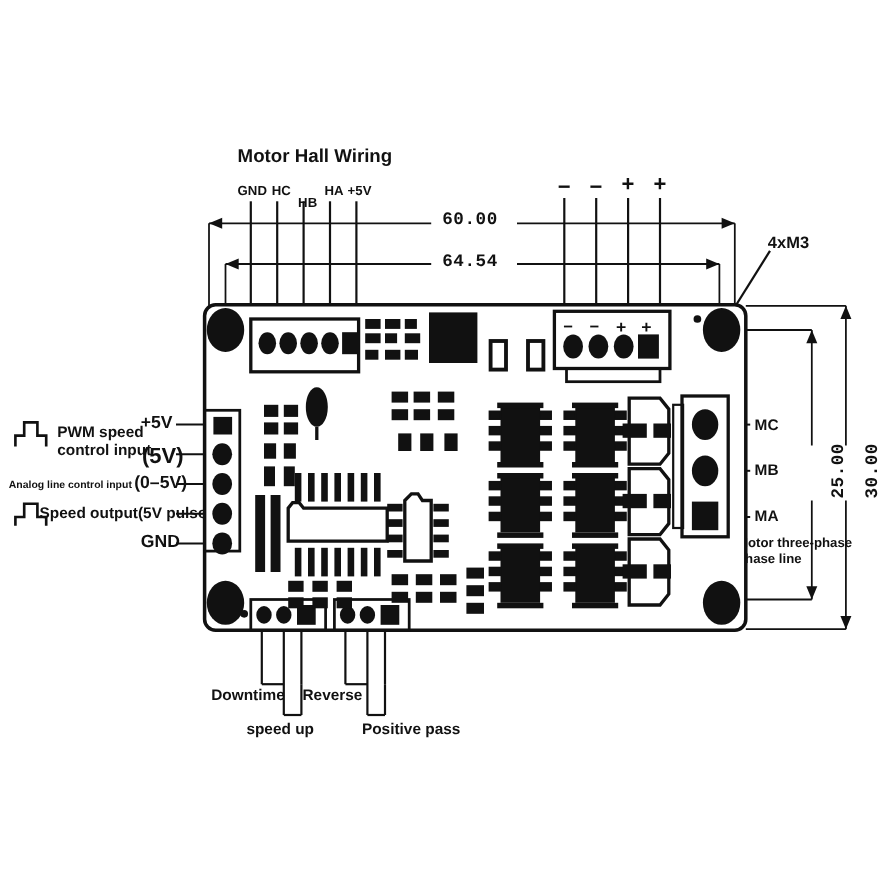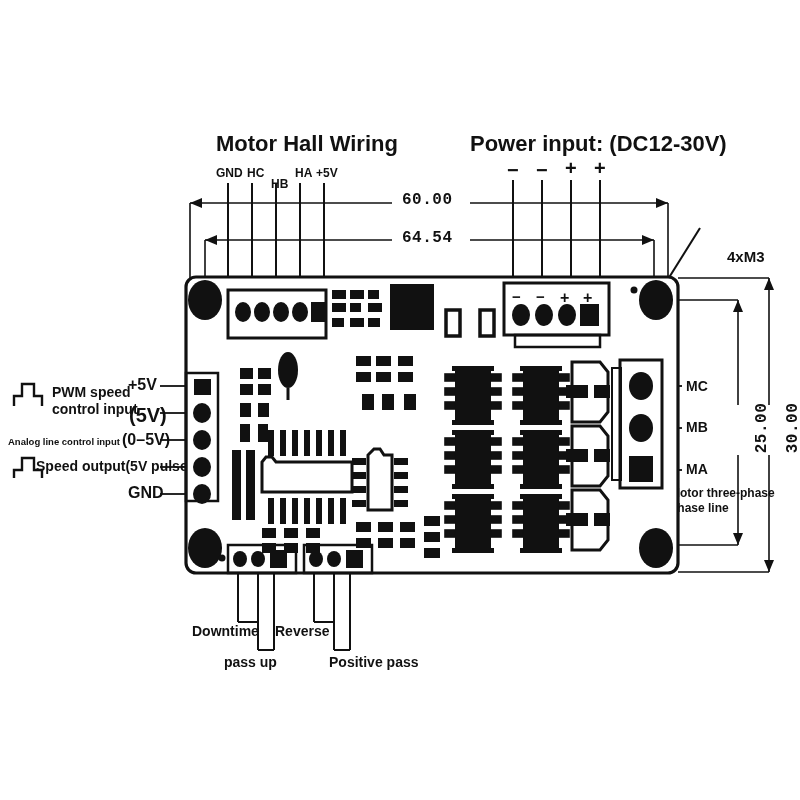--- a/index.html
+++ b/index.html
@@ -1,68 +1,67 @@
 <!DOCTYPE html>
 <html><head>
 <meta charset="utf-8">
 <title>XY-BLDC Board Diagram</title>
 <style>
   html,body{margin:0;padding:0;background:#ffffff;}
   body{width:800px;height:800px;overflow:hidden;
        font-family:"Liberation Sans",sans-serif;color:#111;}
   #stage{position:relative;width:800px;height:800px;}
   .lbl{position:absolute;white-space:nowrap;font-weight:bold;color:#111;line-height:1;}
-  .ttl{font-size:22px;}
+  .ttl{font-size:17px;}
   .sm{font-size:12px;}
   .tiny{font-size:8.5px;}
   .dim{font-size:16px;font-family:"Liberation Mono",monospace;letter-spacing:.5px;
        background:#fff;padding:0 4px;}
   .vert{transform-origin:center center;}
   .silk{position:absolute;font-weight:bold;color:#111;white-space:nowrap;line-height:1;}
   svg{position:absolute;left:0;top:0;}
 </style>
 </head>
 <body>
 
 <div id="stage">
 
   <div class="lbl ttl" style="left:216px;top:133px;">Motor Hall Wiring</div>
-  <div class="lbl ttl" style="left:470px;top:133px;">Power input: (DC12-30V)</div>
 
   <div class="lbl sm" style="left:216px;top:167px;">GND</div>
   <div class="lbl sm" style="left:247px;top:167px;text-align:right;">HC</div>
   <div class="lbl sm" style="left:271px;top:178px;text-align:center;">HB</div>
   <div class="lbl sm" style="left:295px;top:167px;">HA</div>
   <div class="lbl sm" style="left:316px;top:167px;">+5V</div>
 
   <div class="lbl" style="left:507px;top:160px;font-size:20px;">−</div>
   <div class="lbl" style="left:536px;top:160px;font-size:20px;">−</div>
   <div class="lbl" style="left:565px;top:158px;font-size:20px;">+</div>
   <div class="lbl" style="left:594px;top:158px;font-size:20px;">+</div>
 
-  <div class="lbl sm" style="left:727px;top:213px;font-size:15px;margin-top:36px;">4xM3</div>
+  <div class="lbl sm" style="left:698px;top:213px;font-size:15px;">4xM3</div>
 
   <div class="lbl dim" style="left:398px;top:192px;">60.00</div>
   <div class="lbl dim" style="left:398px;top:230px;">64.54</div>
   <div class="lbl dim vert" style="left:733px;top:420px;transform:rotate(-90deg);">25.00</div>
   <div class="lbl dim vert" style="left:764px;top:420px;transform:rotate(-90deg);">30.00</div>
 
   <div class="lbl" style="left:128px;top:377px;font-size:16px;">+5V</div>
   <div class="lbl" style="left:52px;top:385px;font-size:14px;">PWM speed</div>
   <div class="lbl" style="left:52px;top:402px;font-size:14px;">control input</div>
   <div class="lbl" style="left:129px;top:405px;font-size:20px;">(5V)</div>
 
   <div class="lbl tiny" style="left:8px;top:437px;font-size:9.5px;">Analog line control input</div>
   <div class="lbl" style="left:122px;top:432px;font-size:16px;">(0–5V)</div>
 
   <div class="lbl" style="left:36px;top:459px;font-size:14px;">Speed output(5V pulse)</div>
   <div class="lbl" style="left:128px;top:485px;font-size:16px;">GND</div>
 
   <div class="lbl" style="left:192px;top:624px;font-size:14px;">Downtime</div>
-  <div class="lbl" style="left:224px;top:655px;font-size:14px;">pass up</div>
+  <div class="lbl" style="left:224px;top:655px;font-size:14px;">speed up</div>
   <div class="lbl" style="left:275px;top:624px;font-size:14px;">Reverse</div>
   <div class="lbl" style="left:297px;top:655px;font-size:14px;padding-left:32px;">Positive pass</div>
 
   <div class="lbl" style="left:686px;top:379px;font-size:14px;">MC</div>
   <div class="lbl" style="left:686px;top:420px;font-size:14px;">MB</div>
   <div class="lbl" style="left:686px;top:462px;font-size:14px;">MA</div>
   <div class="lbl" style="left:670px;top:487px;font-size:12px;">Motor three-phase</div>
   <div class="lbl" style="left:670px;top:502px;font-size:12px;">phase line</div>
   <div class="silk" style="left:617px;top:497px;font-size:11px;">MOTOR</div>
 

